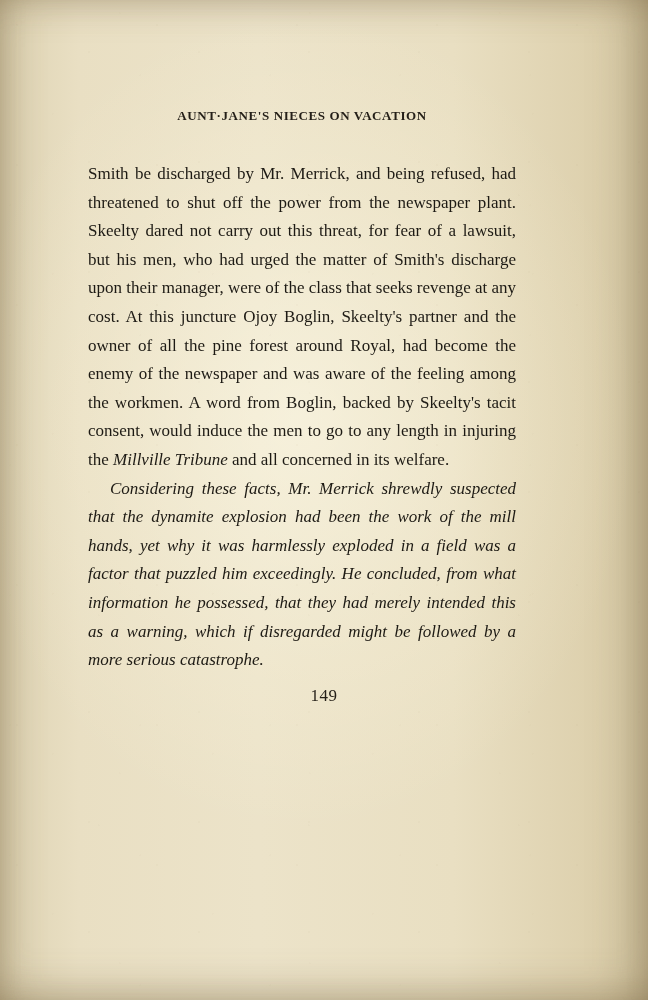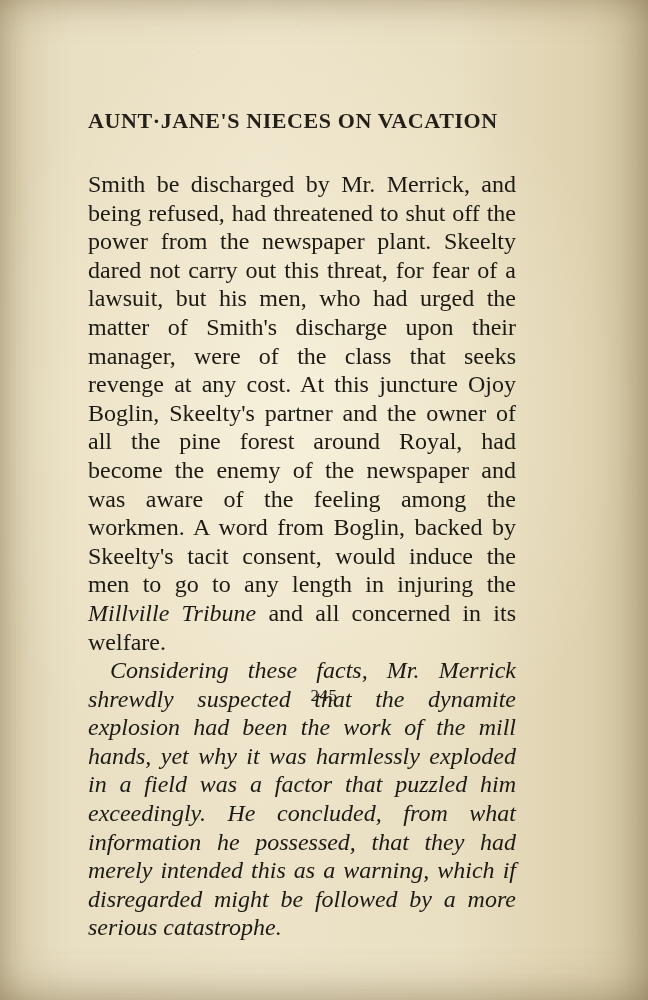--- a/index.html
+++ b/index.html
@@ -48,30 +48,30 @@
       inset 0 22px 40px -24px rgba(120,100,65,0.35),
       inset 0 -26px 46px -24px rgba(120,100,65,0.42);
   }
   .content {
     position: absolute;
     left: 88px;
     top: 108px;
     width: 428px;
   }
   .running-head {
-    text-align: left;
-    font-size: 22px;
+    text-align: center;
+    font-size: 13px;
     letter-spacing: 0.6px;
     color: #241f18;
     margin: 0 0 36px 0;
     white-space: nowrap;
   }
   p.body-text {
     margin: 0;
-    font-size: 24px;
+    font-size: 17px;
     line-height: 28.6px;
     color: #1d1a14;
     text-align: justify;
     text-justify: inter-word;
     hyphens: none;
   }
   p.body-text + p.body-text {
     text-indent: 22px;
     font-style: italic;
   }
@@ -96,16 +96,16 @@
   <div class="grain"></div>
 
   <div class="content">
     <h1 class="running-head">AUNT·JANE'S NIECES ON VACATION</h1>
 
     <p class="body-text"><span>Smith be discharged by Mr. Merrick, and being refused, had threatened to shut off the power from the newspaper plant.  Skeelty dared not carry out this threat, for fear of a lawsuit, but his men, who had urged the matter of Smith's discharge upon their manager, were of the class that seeks revenge at any cost.  At this juncture Ojoy Boglin, Skeelty's partner and the owner of all the pine forest around Royal, had become the enemy of the newspaper and was aware of the feeling among the workmen. A word from Boglin, backed by Skeelty's tacit consent, would induce the men to go to any length in injuring the </span><span class="ital">Millville Tribune</span><span> and all concerned in its welfare.</span></p>
 
     <p class="body-text">Considering these facts, Mr. Merrick shrewdly suspected that the dynamite explosion had been the work of the mill hands, yet why it was harmlessly exploded in a field was a factor that puzzled him exceedingly.  He concluded, from what information he possessed, that they had merely intended this as a warning, which if disregarded might be followed by a more serious catastrophe.</p>
   </div>
 
-  <div class="folio">245</div>
+  <div class="folio">149</div>
 
   <div class="edge-shadow"></div>
 </div>
 
 </body></html>

